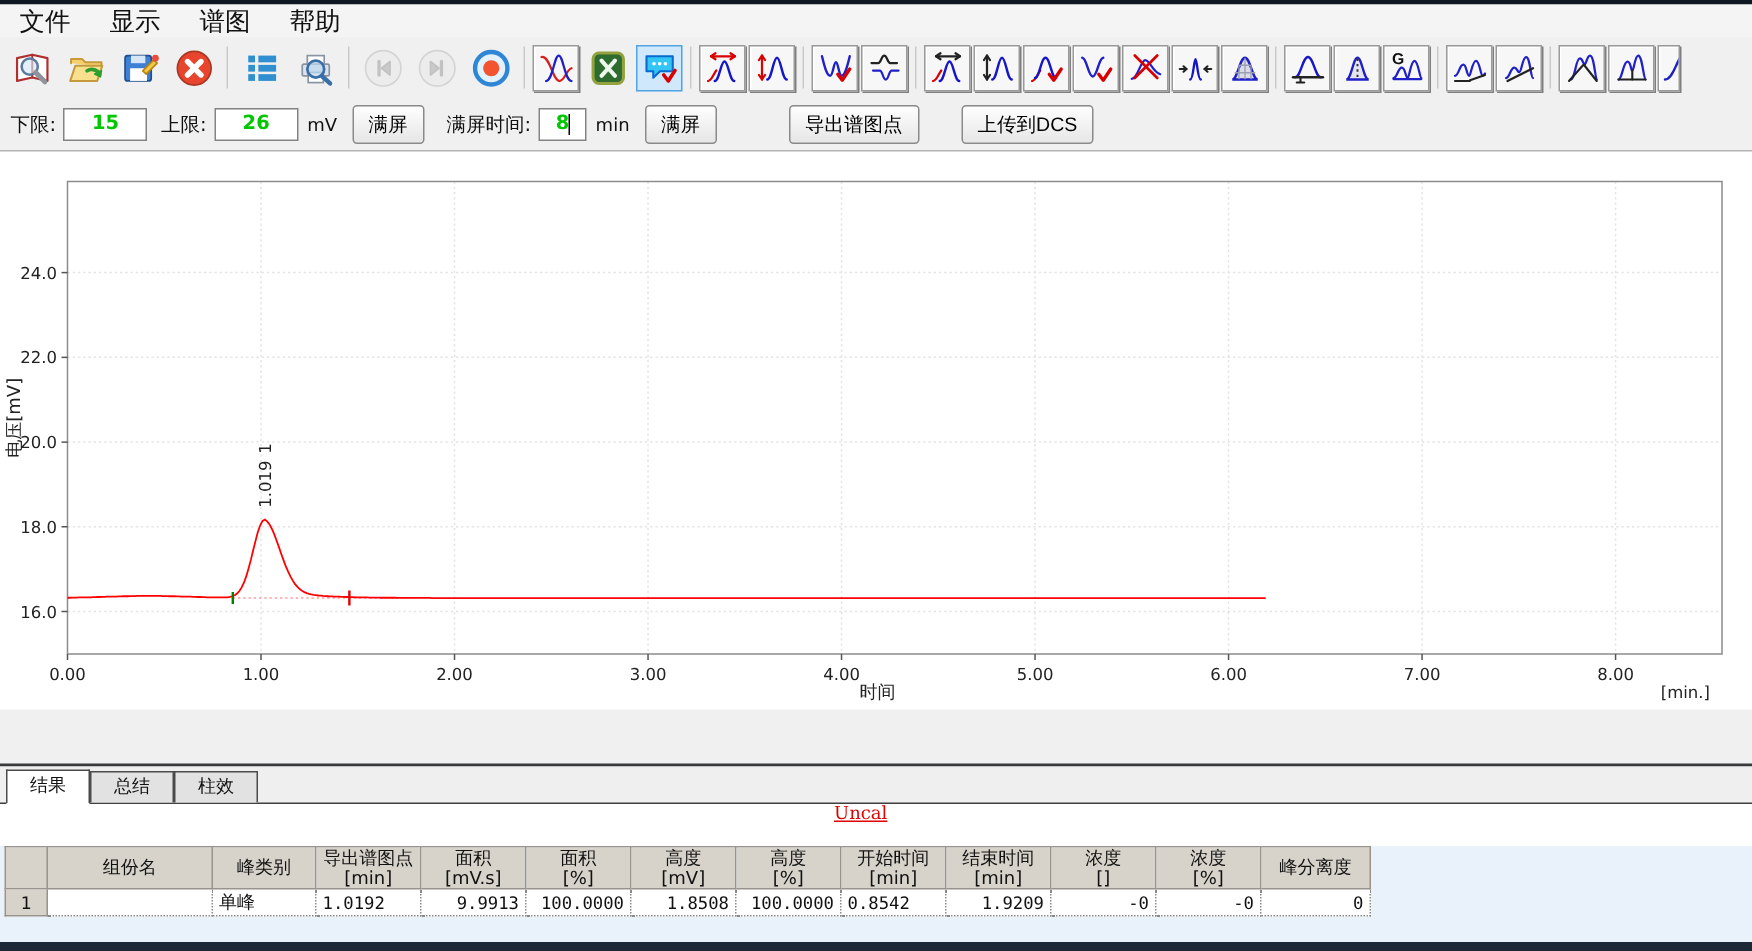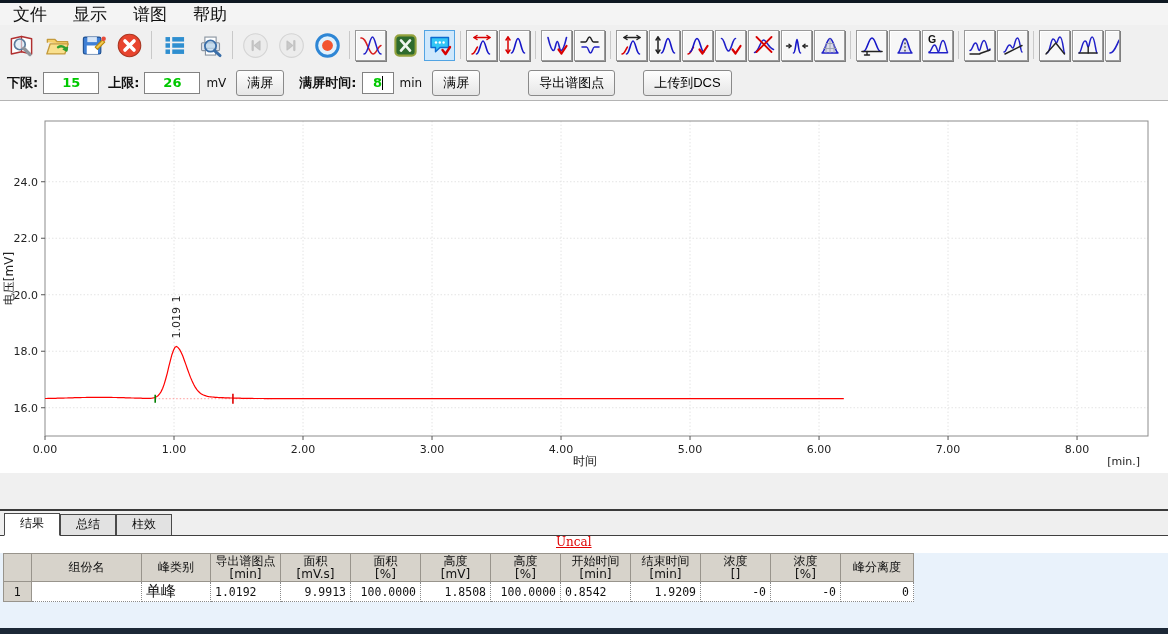--- a/index.html
+++ b/index.html
@@ -13,49 +13,49 @@
   .tbtn{box-sizing:border-box;width:34px;height:32px;display:flex;align-items:center;justify-content:center;
     margin:0 1px;background:transparent;border:1px solid transparent;padding:0;cursor:pointer;}
   .tbtn svg{width:27px;height:27px;}
   .tbtn.raised{width:31px;height:31px;background:#f7f7f7;border:1px solid #9a9a9a;
     box-shadow:1px 1px 0 #7f7f7f, inset 1px 1px 0 #ffffff;}
   .tbtn.raised svg{width:24px;height:24px;}
   .tbtn.active{background:#cfe8fc;border:1px solid #52a4e3;box-shadow:none;}
   .tbtn.clipped{width:15px;overflow:hidden;justify-content:flex-start;}
   .tsep{width:1px;height:28px;background:#c9c9c9;margin:0 4px;flex:none;}
   .controls{height:35px;display:flex;align-items:center;padding-left:7px;font-size:13px;background:#f0f0f0;}
-  .ctl-label{font-weight:bold;margin-right:5px;white-space:nowrap;text-align:center;}
+  .ctl-label{font-weight:normal;margin-right:5px;white-space:nowrap;text-align:center;}
   .ctl-input{box-sizing:border-box;width:56px;height:22px;border:1px solid #828282;text-align:center;
     color:#00c800;font-weight:bold;font-size:13px;background:#fff;font-family:"DejaVu Sans",sans-serif;}
   .ctl-input.time{width:32px;}
   .time-wrap{position:relative;display:inline-block;}
   .caret{position:absolute;left:20px;top:4px;width:1px;height:14px;background:#000;}
   .unit{margin:0 10px 0 6px;font-size:12px;}
   .btn{background:linear-gradient(#fefefe,#e6e6e6);border:1px solid #8a8a8a;border-radius:3px;
     padding:3px 10px;font-size:13px;cursor:pointer;white-space:nowrap;}
   .chart-panel{position:relative;height:372px;background:#fff;border-top:1px solid #b4b4b4;}
   #chart-svg{position:absolute;left:0;top:0;}
   #chart-svg text{font-family:"DejaVu Sans","Liberation Sans",sans-serif;fill:#222;}
   .bottom-panel{position:relative;height:156px;background:#e9f2fb;border-top:2px solid #3a3a3a;margin-top:36px;}
   .tabsbar{height:24px;background:#efefef;border-bottom:1px solid #3f3f3f;display:flex;align-items:flex-end;padding-left:4px;}
   .tab{box-sizing:border-box;height:21px;line-height:19px;padding:0 15px;border:1px solid #4a4a4a;border-bottom:none;
     background:#e2e2e2;font-size:12px;cursor:pointer;}
   .tab.active{background:#fff;height:23px;margin-bottom:-1px;border-bottom:1px solid #fff;}
-  .uncal-strip{height:17px;background:#fff;position:relative;}
+  .uncal-strip{height:28px;background:#fff;position:relative;}
   .uncal{position:absolute;left:556px;top:-1px;color:#e00000;font-size:12px;
     font-family:"DejaVu Serif","Liberation Serif",serif;text-decoration:underline;}
   table.results{border-collapse:collapse;margin-left:3px;table-layout:fixed;background:#fff;}
   table.results th{background:#d7d3cb;border:1px solid #98948c;font-weight:normal;font-size:12px;
     padding:0;height:27px;line-height:13px;overflow:hidden;white-space:nowrap;}
   table.results td{border-right:1px dotted #8a8a8a;border-bottom:1px dotted #8a8a8a;background:#fff;
     font-family:"DejaVu Sans Mono","Liberation Mono",monospace;font-size:11.5px;height:15px;
     padding:0 4px;white-space:nowrap;overflow:hidden;}
   table.results td.rowhead{background:#d7d3cb;border:1px solid #98948c;text-align:center;
     font-family:"DejaVu Sans",sans-serif;}
-  table.results td.txt{font-family:Liberation Serif, serif;font-size:15px;}
+  table.results td.txt{font-family:Liberation Serif, serif;font-size:12px;}
 </style>
 </head>
 <body>
 
 <div class="win">
   <div class="strip-top"></div>
 
   <div class="menubar" id="menubar">
       <span class="menu-item">文件</span>
       <span class="menu-item">显示</span>

